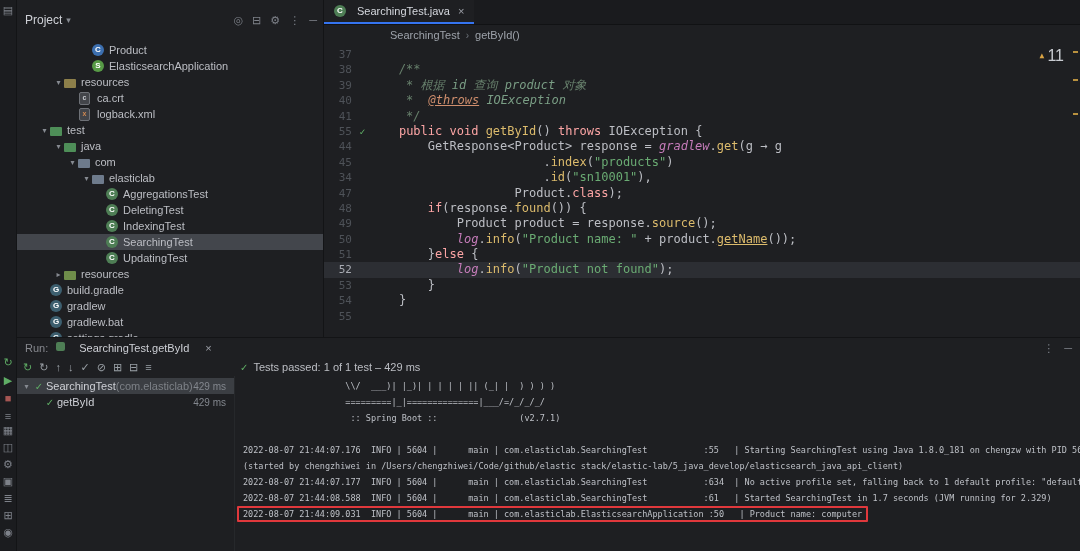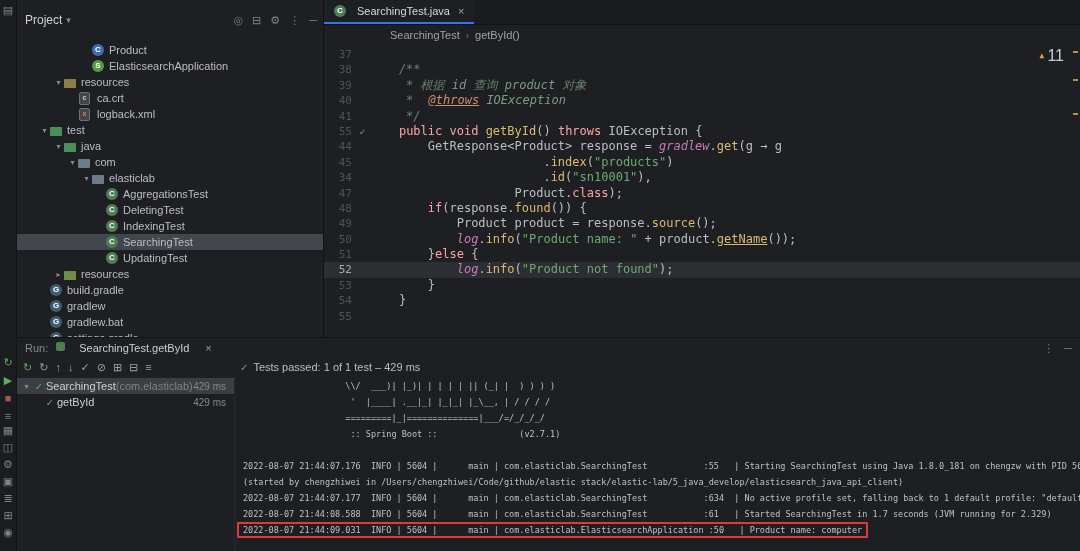--- a/index.html
+++ b/index.html
@@ -328,21 +328,20 @@
               <span class="ttime">429 ms</span>
             </div>
             <div class="ttrow child">
               <span class="tcheck">✓</span>
               <span class="ttlabel">getById</span>
               <span class="ttime">429 ms</span>
             </div>
           </div>
         <div class="console">
             <div class="conline"><span>                    \\/  ___)| |_)| | | | | || (_| |  ) ) ) )</span></div>
-            <div class="conline"><span>                     '  |____| .__|_| |_|_| |_\__, | / / / /</span></div>
             <div class="conline"><span>                    =========|_|==============|___/=/_/_/_/</span></div>
             <div class="conline"><span>                     :: Spring Boot ::                (v2.7.1)</span></div>
             <div class="conline"><span></span></div>
             <div class="conline"><span>2022-08-07 21:44:07.176  INFO | 5604 |      main | com.elasticlab.SearchingTest           :55   | Starting SearchingTest using Java 1.8.0_181 on chengzw with PID 5604</span></div>
             <div class="conline"><span>(started by chengzhiwei in /Users/chengzhiwei/Code/github/elastic stack/elastic-lab/5_java_develop/elasticsearch_java_api_client)</span></div>
             <div class="conline"><span>2022-08-07 21:44:07.177  INFO | 5604 |      main | com.elasticlab.SearchingTest           :634  | No active profile set, falling back to 1 default profile: "default"</span></div>
             <div class="conline"><span>2022-08-07 21:44:08.588  INFO | 5604 |      main | com.elasticlab.SearchingTest           :61   | Started SearchingTest in 1.7 seconds (JVM running for 2.329)</span></div>
             <div class="conline"><span class="boxed">2022-08-07 21:44:09.031  INFO | 5604 |      main | com.elasticlab.ElasticsearchApplication :50   | Product name: computer</span></div>
           </div>
       </div>

